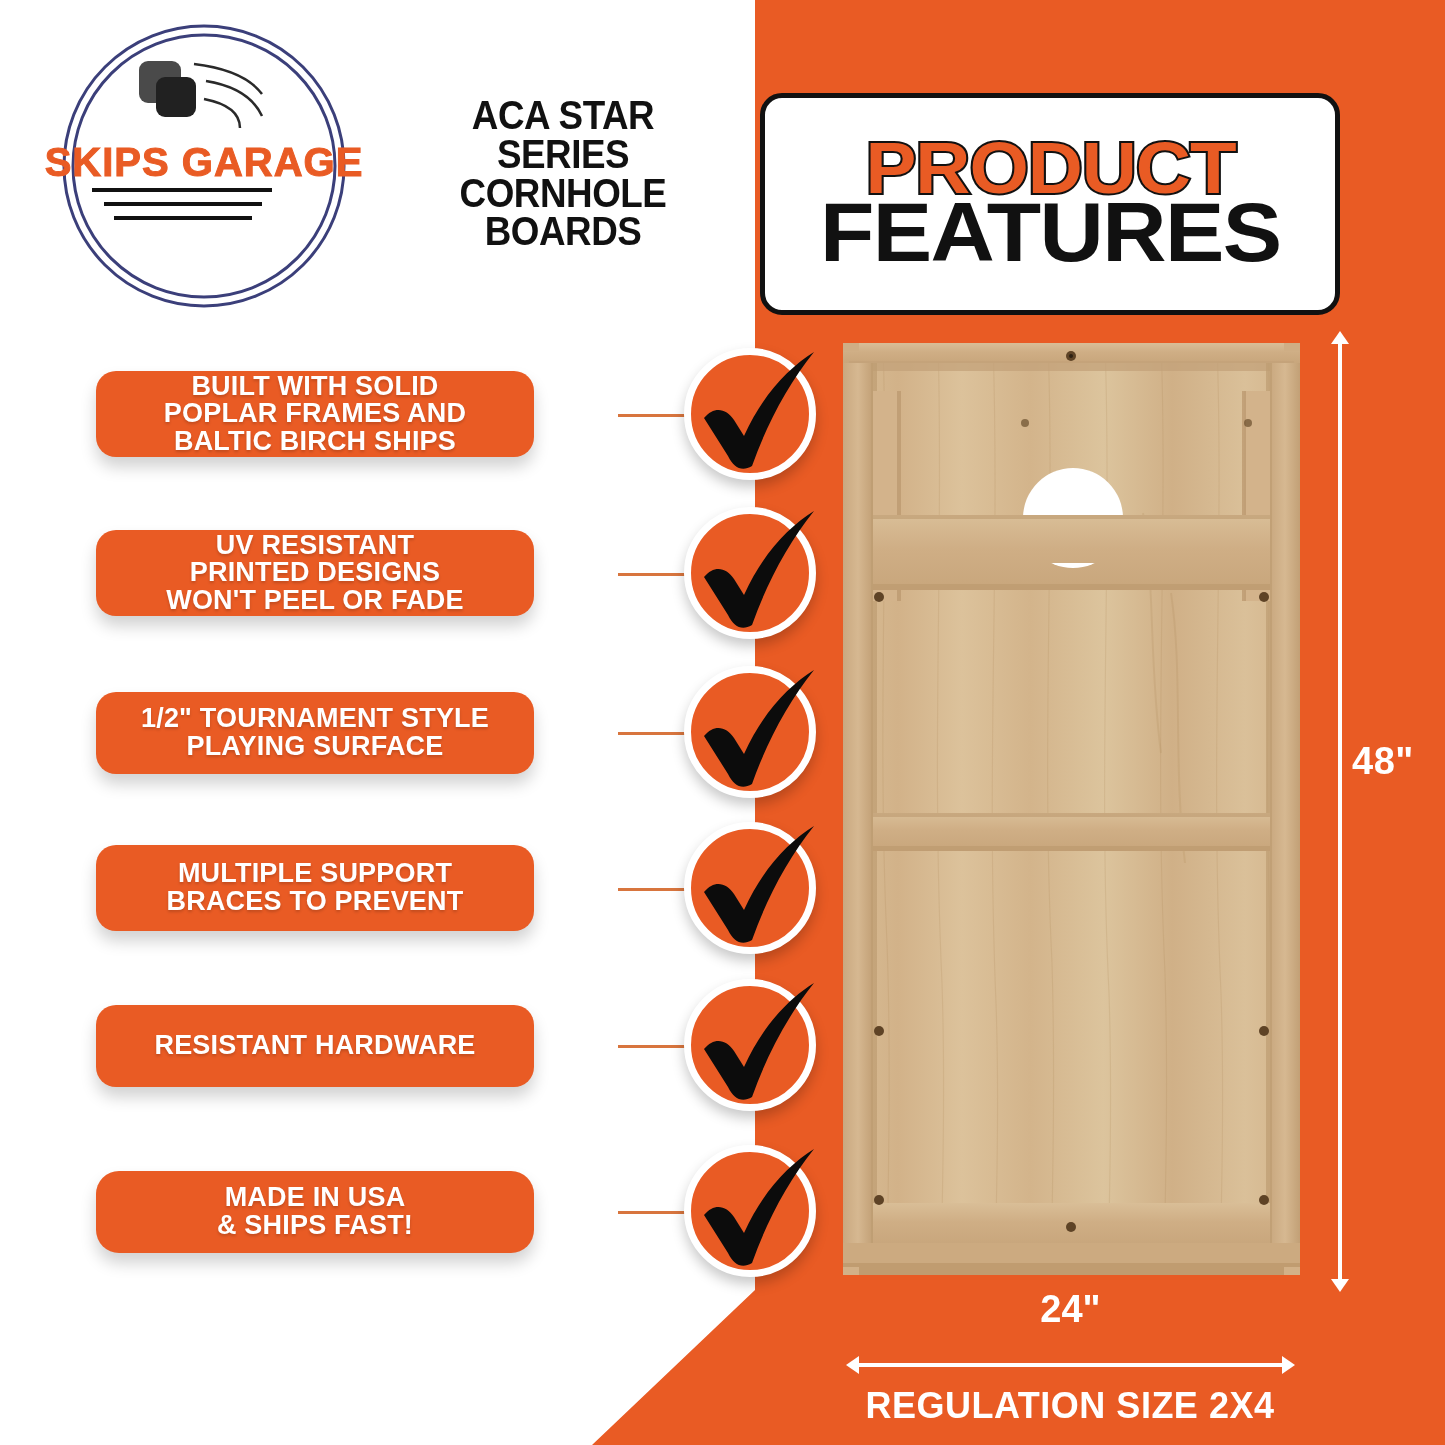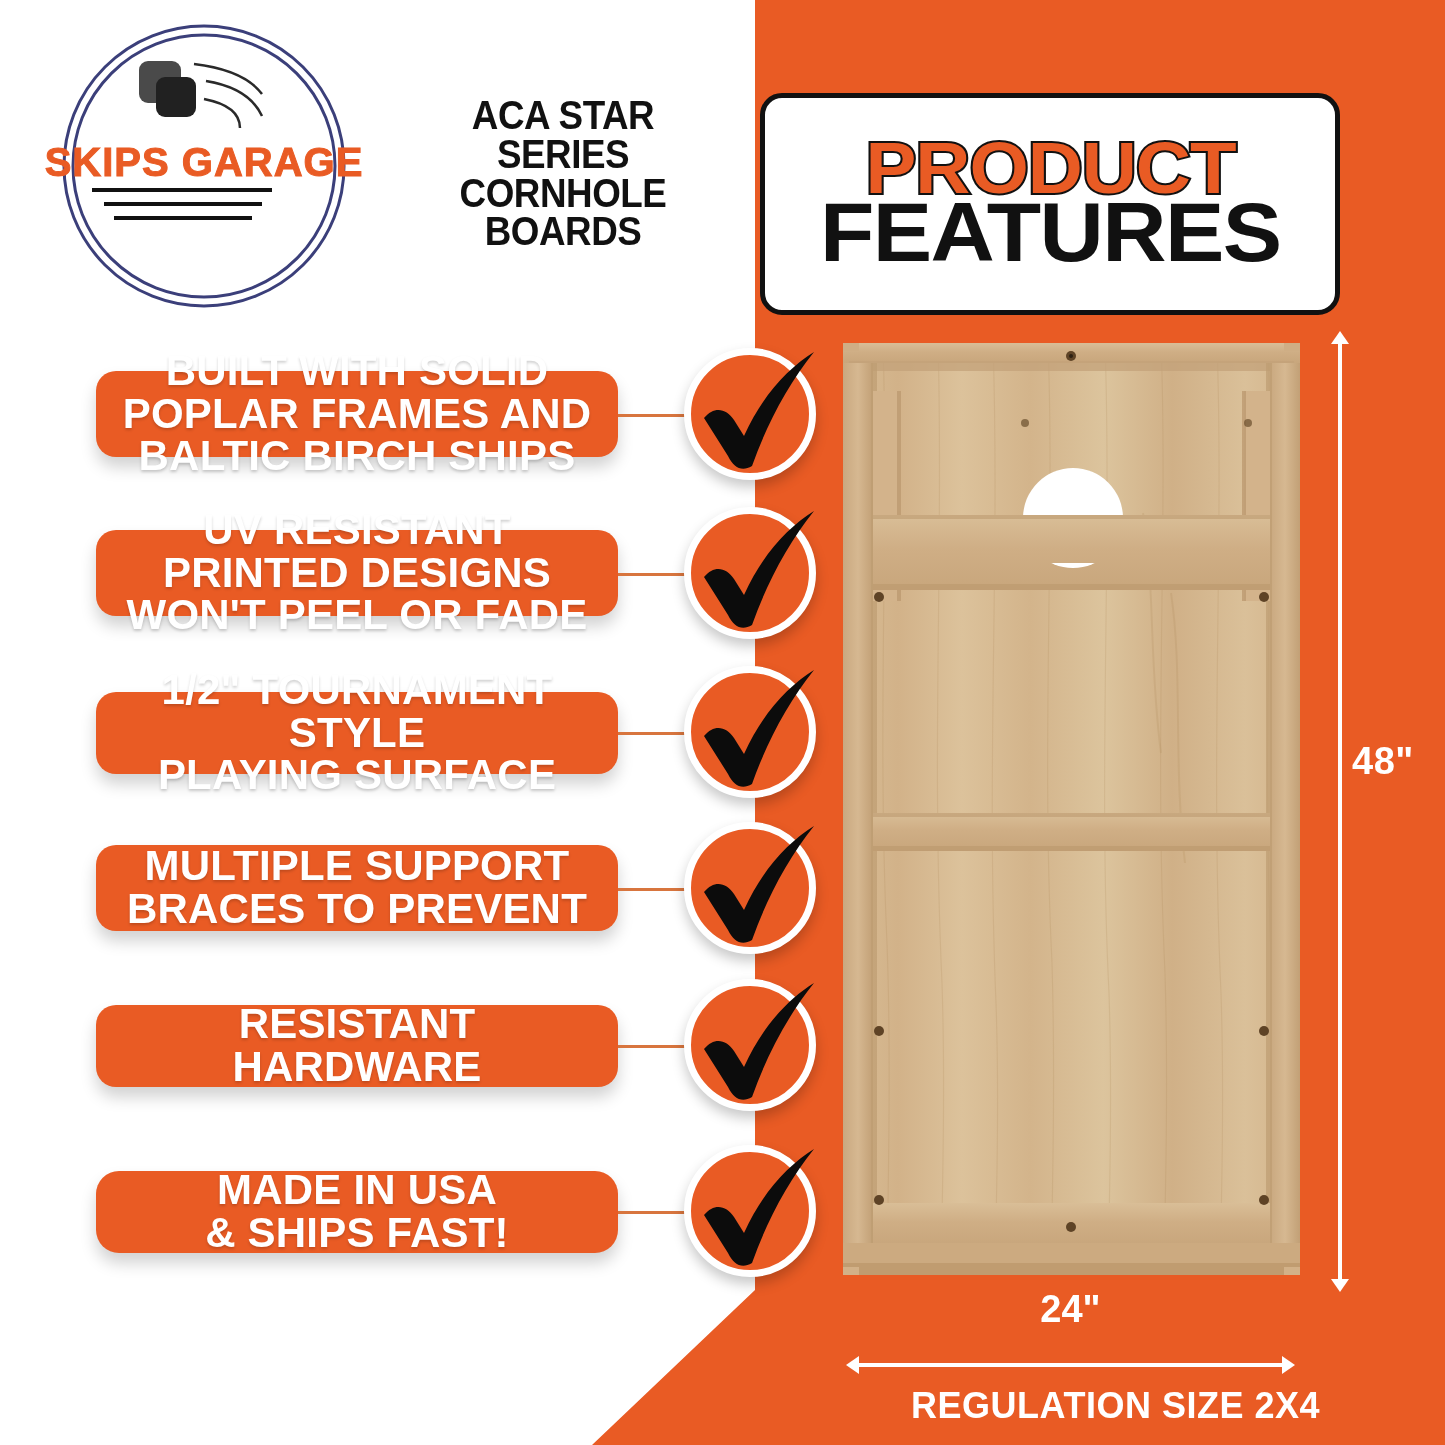--- a/index.html
+++ b/index.html
@@ -55,26 +55,26 @@
   .pf-features{
     font-size:84px;font-weight:bold;line-height:0.88;letter-spacing:-1.5px;
     color:#111;
     -webkit-text-stroke:3px #ffffff;
     paint-order:stroke fill;
     transform:scaleX(1.06);
     margin-top:-4px;
   }
   .pill{
     position:absolute;left:96px;
-    width:522px;
+    width:438px;
     background:#E95B24;
     border-radius:20px;
     color:#ffffff;
     text-align:center;
-    font-size:42px;
+    font-size:27px;
     font-weight:600;
     line-height:1.02;
     letter-spacing:0.2px;
     box-sizing:border-box;
     padding:14px 22px;
     box-shadow:0 10px 16px rgba(0,0,0,0.18);
     display:flex;align-items:center;justify-content:center;
     text-shadow:0 2px 3px rgba(0,0,0,0.18);
   }
   .pill span{display:block;width:100%;}
@@ -114,21 +114,21 @@
     content:"";position:absolute;top:-7px;width:0;height:0;
     border-top:9px solid transparent;border-bottom:9px solid transparent;
   }
   .dim-h::before{left:-12px;border-right:13px solid #ffffff;}
   .dim-h::after{right:-12px;border-left:13px solid #ffffff;}
   .dim-h-label{
     position:absolute;left:858px;top:1288px;width:425px;text-align:center;
     color:#ffffff;font-size:38px;font-weight:bold;
   }
   .reg-label{
-    position:absolute;left:820px;top:1385px;width:500px;text-align:right;
+    position:absolute;left:820px;top:1385px;width:500px;text-align:center;
     color:#ffffff;font-size:36px;font-weight:600;letter-spacing:0.5px;
   }
 </style>
 </head>
 <body>
 
 <div id="page">
 
   <div class="orange-panel"></div>
 

